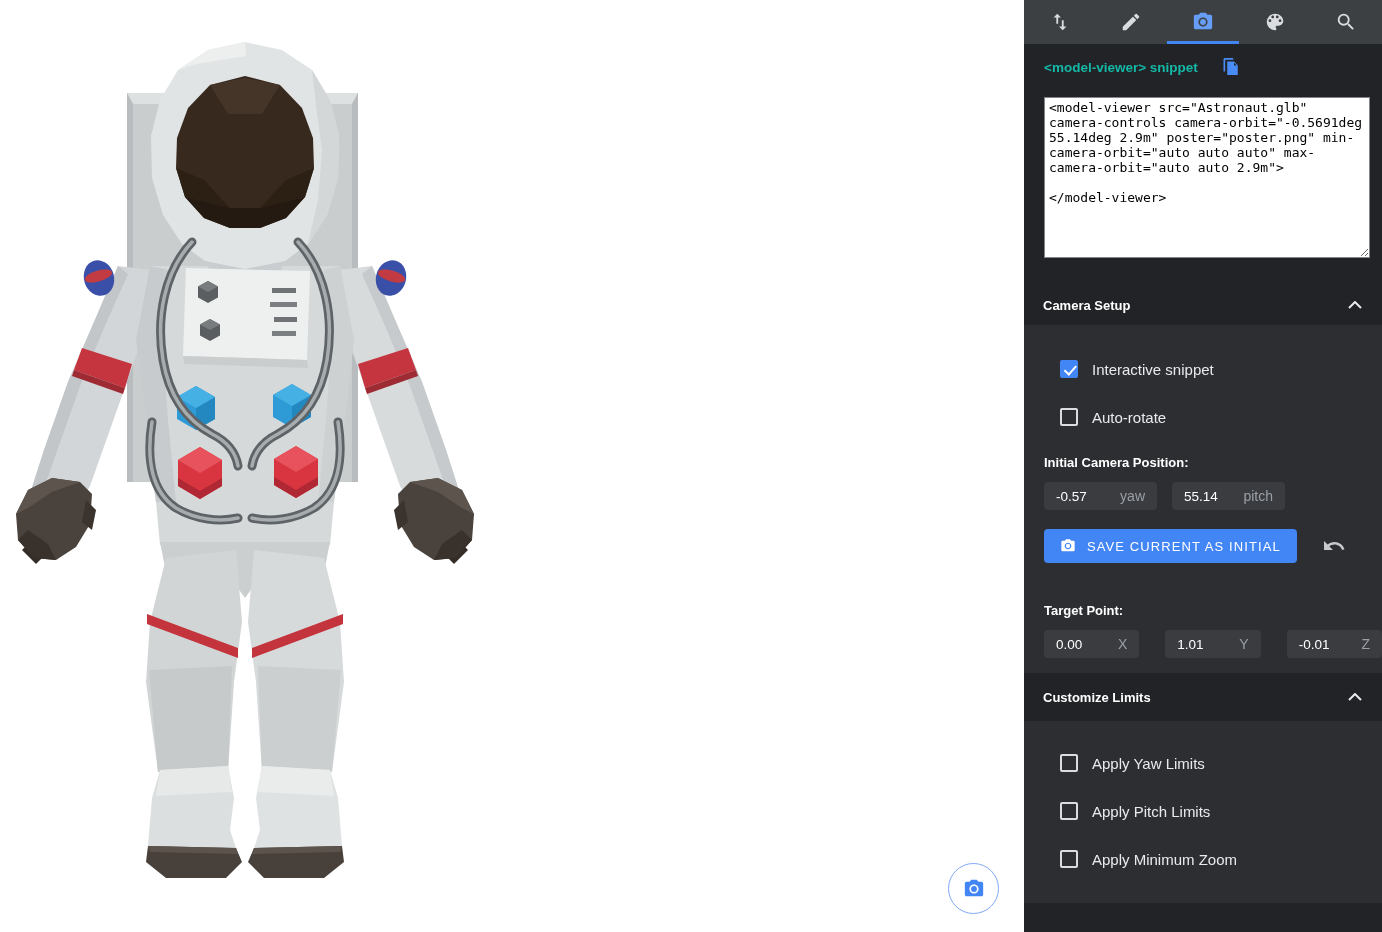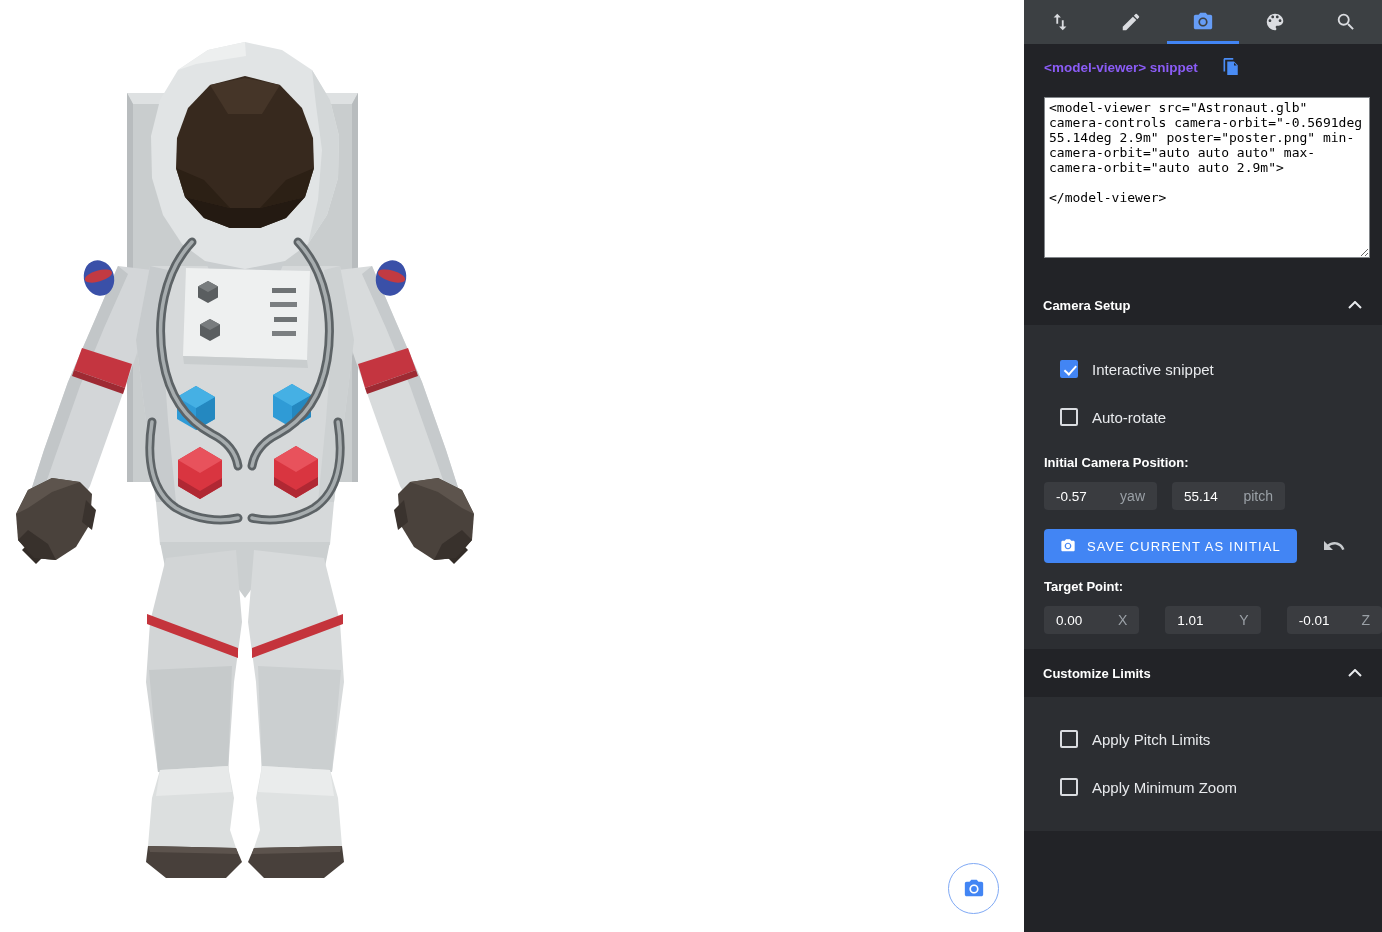--- a/index.html
+++ b/index.html
@@ -21,21 +21,21 @@
 
   .tabbar { height:44px; background:#3c4043; display:flex; flex:none; }
   .tab { flex:1; display:flex; align-items:center; justify-content:center; position:relative; background:none; border:none; color:#dadce0; cursor:pointer; }
   .tab svg { width:22px; height:22px; fill:currentColor; }
   .tab.active { color:#669df6; }
   .tab.active::after { content:""; position:absolute; left:0; right:0; bottom:0; height:3px; background:#4285f4; }
 
   .panel-body { flex:1; overflow:hidden; }
 
   .snippet-title-row { display:flex; align-items:center; margin:13px 20px 0; gap:24px; }
-  .snippet-title { color:#8b5cf6; font-size:13.5px; font-weight:bold; }
+  .snippet-title { color:#14b8a6; font-size:13.5px; font-weight:bold; }
   .copy-btn { background:none; border:none; cursor:pointer; padding:0; display:flex; }
   .copy-btn svg { width:18px; height:20px; }
 
   .snippet-box {
     display:block; margin:20px 20px 0; width:326px; height:161px;
     background:#fff; color:#000; border:1px solid #82868a; border-radius:0;
     font-family:"DejaVu Sans Mono", monospace; font-size:13px; line-height:15px;
     padding:2px 4px; resize:both; white-space:pre-wrap; overflow:auto;
   }
 
@@ -73,21 +73,21 @@
   .save-row { display:flex; align-items:center; margin:19px 0 0 20px; gap:25px; }
   .save-btn {
     height:34px; padding:16px 16px; background:#4285f4; border:none; border-radius:4px;
     color:#fff; font-family:"Liberation Sans", sans-serif; font-size:13px; font-weight:500;
     letter-spacing:1.1px; display:flex; align-items:center; gap:11px; cursor:pointer;
   }
   .save-btn svg { width:16px; height:16px; fill:#fff; }
   .undo-btn { background:none; border:none; cursor:pointer; padding:0; display:flex; color:#c8cbce; }
   .undo-btn svg { width:24px; height:24px; fill:currentColor; }
 
-  .tp-label { margin-top:16px; }
+  .tp-label { margin-top:40px; }
 </style>
 </head>
 <body>
 
 <div class="viewer">
   <svg class="astronaut-svg" viewBox="0 0 500 860" xmlns="http://www.w3.org/2000/svg">
 
     <g>
       <polygon points="127,63 358,63 358,452 127,452" fill="#c9cdce"></polygon>
       <polygon points="127,63 358,63 352,74 133,74" fill="#dee1e2"></polygon>
@@ -337,20 +337,24 @@
       <button class="collapse-btn">
         <svg viewBox="0 0 14 8">
             <polyline points="1,7 7,1 13,7"></polyline>
           </svg>
       </button>
     </div>
 
     <div class="card card-limits">
       <div class="cb-row">
         <span class="cb"></span>
+        <span class="cb-label">Apply Yaw Limits</span>
+      </div>
+      <div class="cb-row">
+        <span class="cb"></span>
         <span class="cb-label">Apply Pitch Limits</span>
       </div>
       <div class="cb-row">
         <span class="cb"></span>
         <span class="cb-label">Apply Minimum Zoom</span>
       </div>
     </div>
 
   </div>
 </aside>

